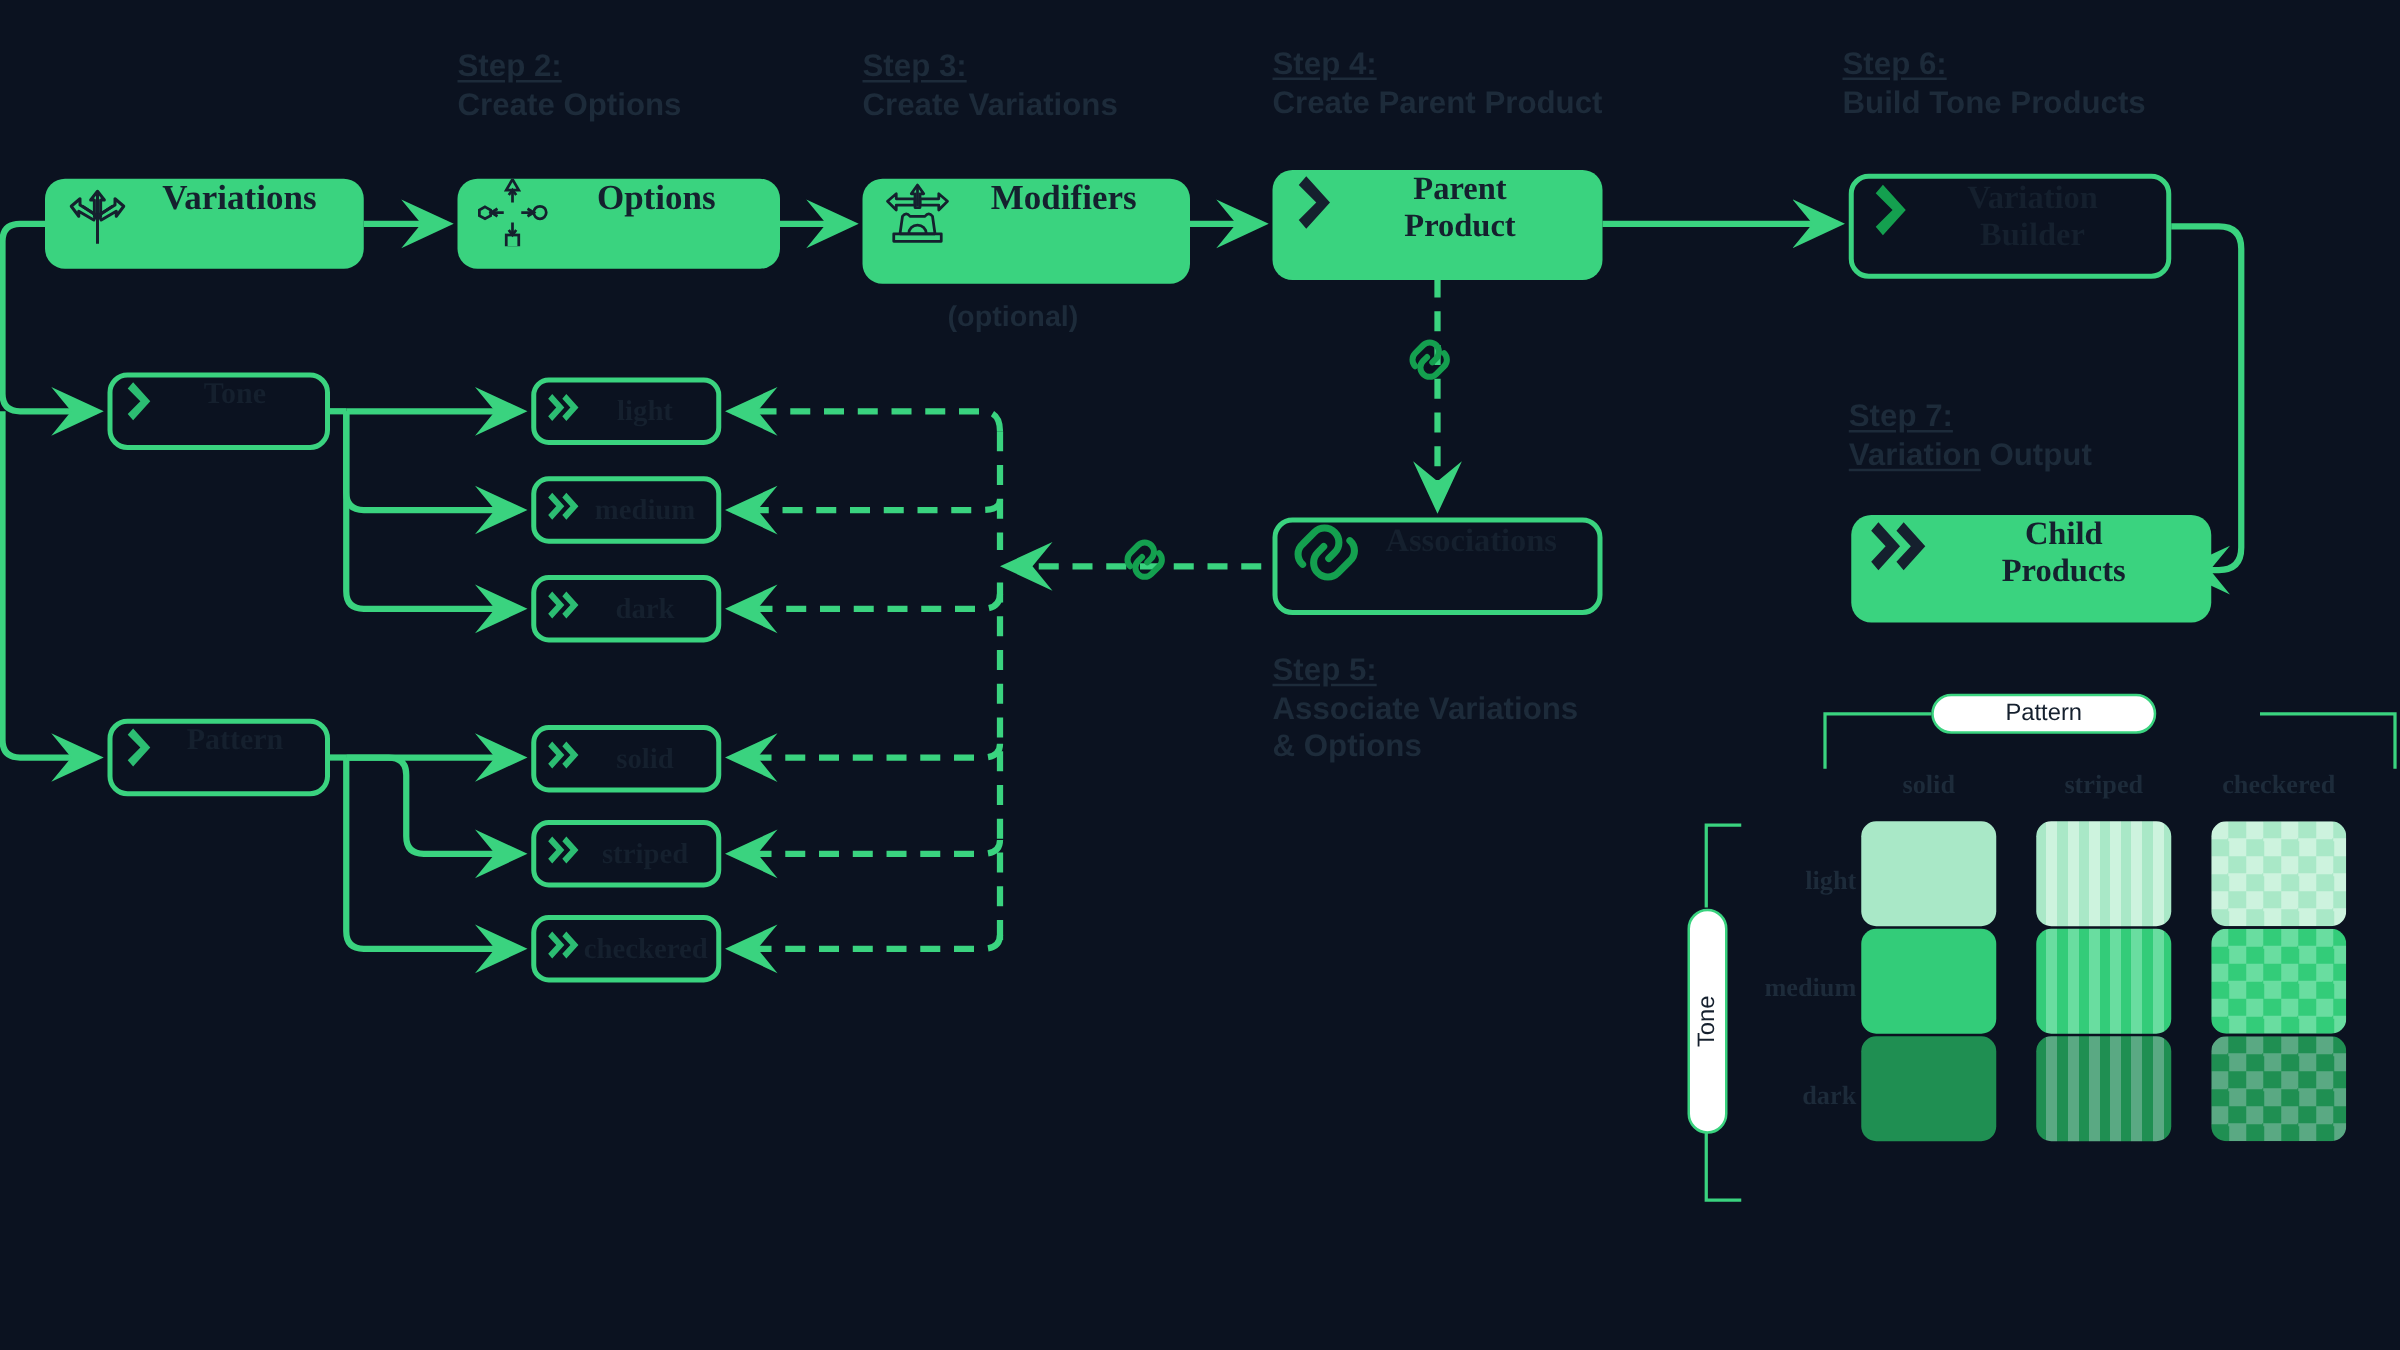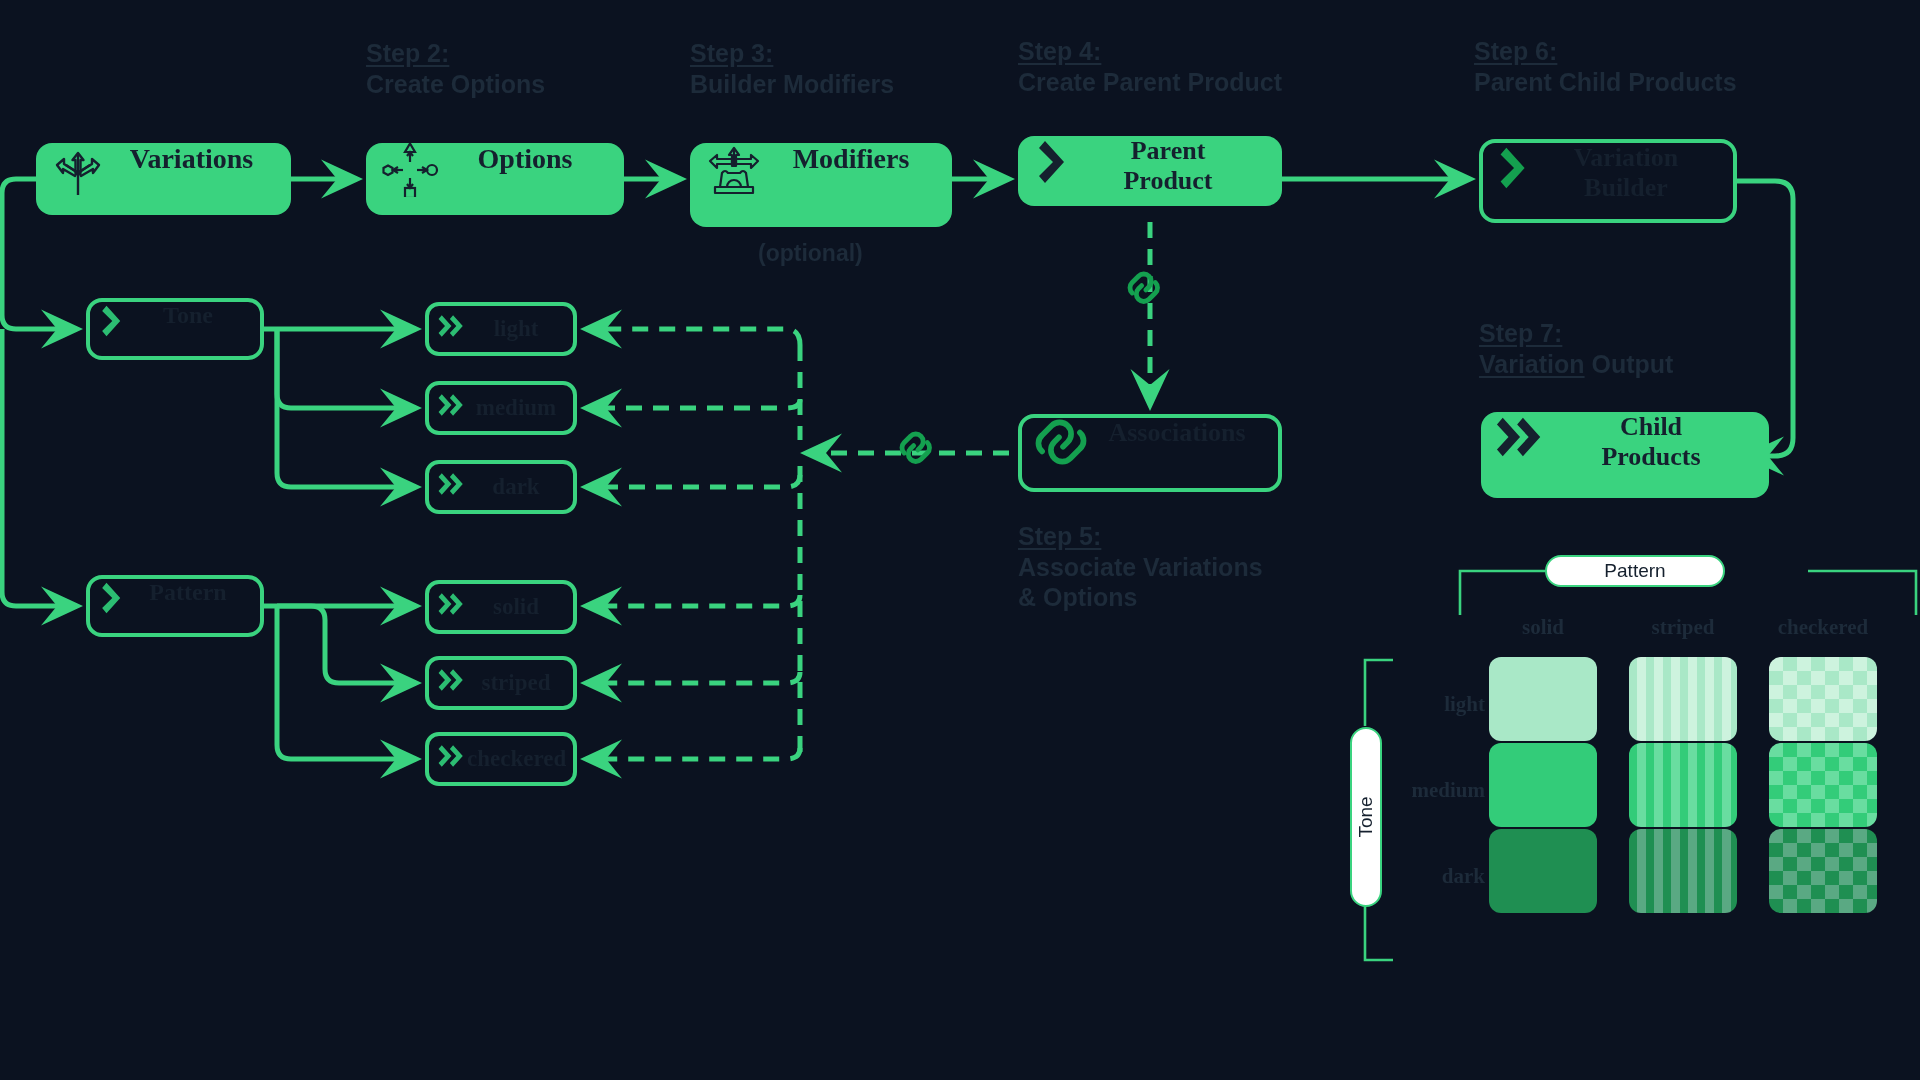--- a/index.html
+++ b/index.html
@@ -43,21 +43,21 @@
   .node.outline { border: 4px solid #3ad37f; background: transparent; }
   .node .ico { flex: 0 0 auto; display: flex; align-items: center; justify-content: center; }
   .node .lbl { flex: 1 1 auto; text-align: center; line-height: 1.15; }
 
   .n-variations { left: 36px;  top: 143px; width: 255px; height: 72px; padding: 0 14px; }
   .n-variations .lbl { font-size: 28px; }
   .n-options    { left: 366px; top: 143px; width: 258px; height: 72px; padding: 0 14px; }
   .n-options .lbl { font-size: 28px; }
   .n-modifiers  { left: 690px; top: 143px; width: 262px; height: 84px; padding: 0 14px; }
   .n-modifiers .lbl { font-size: 28px; }
-  .n-parent     { left: 1018px; top: 136px; width: 264px; height: 70px; padding: 0 18px; }
+  .n-parent     { left: 1018px; top: 136px; width: 264px; height: 88px; padding: 0 18px; }
   .n-parent .lbl { font-size: 26px; }
   .n-varbuilder { left: 1479px; top: 139px; width: 258px; height: 84px; padding: 0 14px; }
   .n-varbuilder .lbl { font-size: 26px; }
   .n-child      { left: 1481px; top: 412px; width: 288px; height: 86px; padding: 0 14px; }
   .n-child .lbl { font-size: 26px; }
   .n-assoc      { left: 1018px; top: 414px; width: 264px; height: 78px; padding: 0 12px; }
   .n-assoc .lbl { font-size: 26px; }
 
   .n-tone    { left: 86px; top: 298px; width: 178px; height: 62px; padding: 0 10px; }
   .n-pattern { left: 86px; top: 575px; width: 178px; height: 62px; padding: 0 10px; }
@@ -116,31 +116,31 @@
 </head>
 <body>
 
 <div id="stage">
 
 
   <div class="step-label" style="left:366px; top:38px;"><span class="num">Step 2:</span>
 <span>Create Options</span></div>
 
   <div class="step-label" style="left:690px; top:38px;"><span class="num">Step 3:</span>
-<span>Builder Modifiers</span></div>
+<span>Create Variations</span></div>
 
   <div class="step-label" style="left:1018px; top:36px;"><span class="num">Step 4:</span>
 <span>Create Parent Product</span></div>
 
   <div class="step-label" style="left:1018px; top:521px;"><span class="num">Step 5:</span>
 <span>Associate Variations</span>
 <span>&amp; Options</span></div>
 
   <div class="step-label" style="left:1474px; top:36px;"><span class="num">Step 6:</span>
-<span>Parent Child Products</span></div>
+<span>Build Tone Products</span></div>
 
   <div class="step-label" style="left:1479px; top:318px;"><span class="num">Step 7:</span>
 <span class="uline">Variation</span><span> Output</span></div>
 
   <div class="optional-note" style="left:758px; top:240px;">(optional)</div>
 
   <svg id="wires" viewBox="0 0 1920 1080">
     <defs>
       <marker id="ar" markerWidth="9" markerHeight="9" refX="7.2" refY="4.5" orient="auto" markerUnits="strokeWidth">
         <path d="M0,0.6 L8.4,4.5 L0,8.4 L3.2,4.5 Z" fill="#3ad37f"></path>

